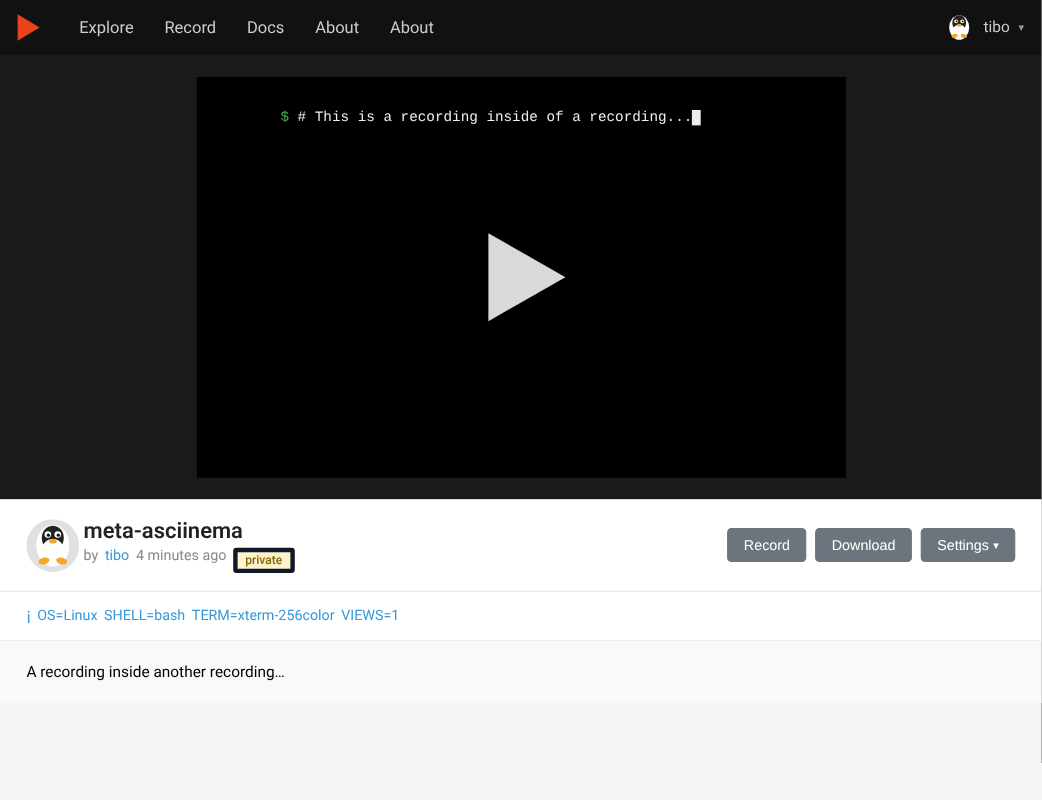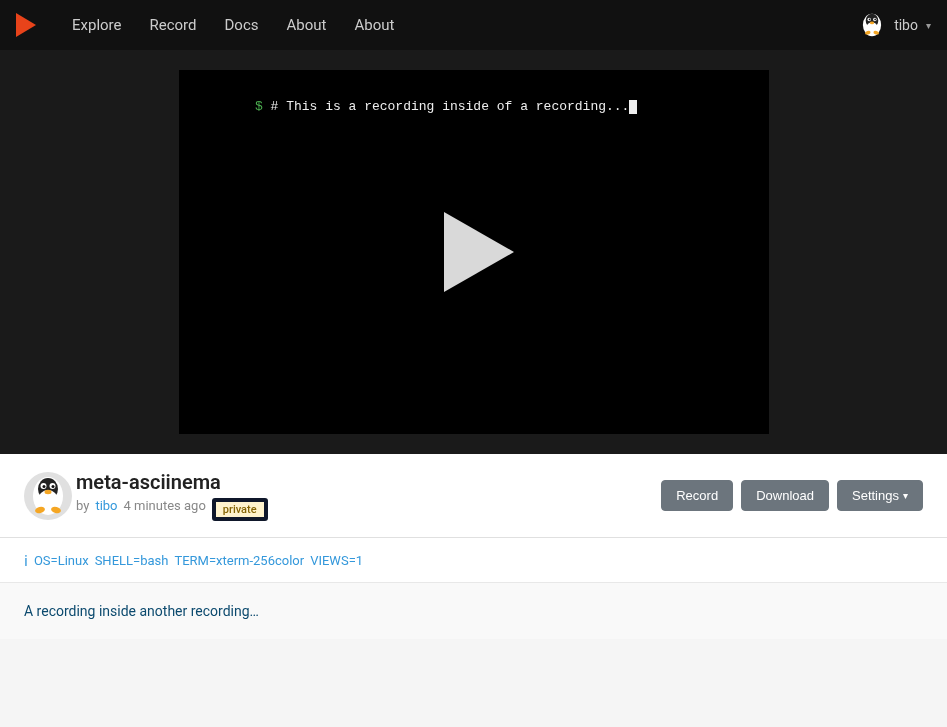--- a/index.html
+++ b/index.html
@@ -246,21 +246,21 @@
       color: #3498db;
     }
 
     
     .description-section {
       background: #f9f9f9;
       padding: 20px 24px;
     }
     .description-text {
       font-size: 14px;
-      color: #0c4a6e;
+      color: #000000;
     }
   </style>
 </head>
 <body>
 
 <nav class="navbar">
   <div class="navbar-brand">
     <div class="play-icon"></div>
   </div>
   <div class="navbar-links">

